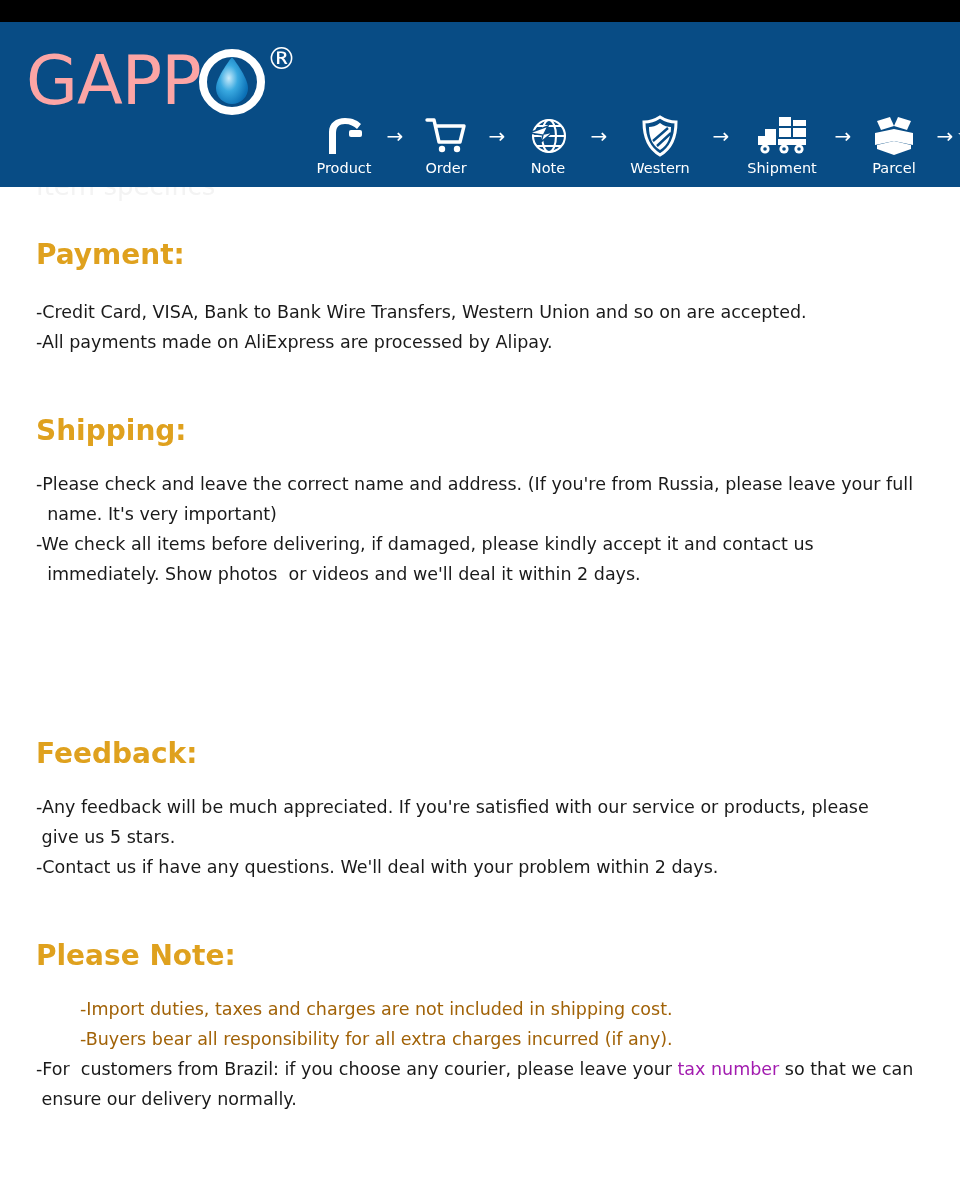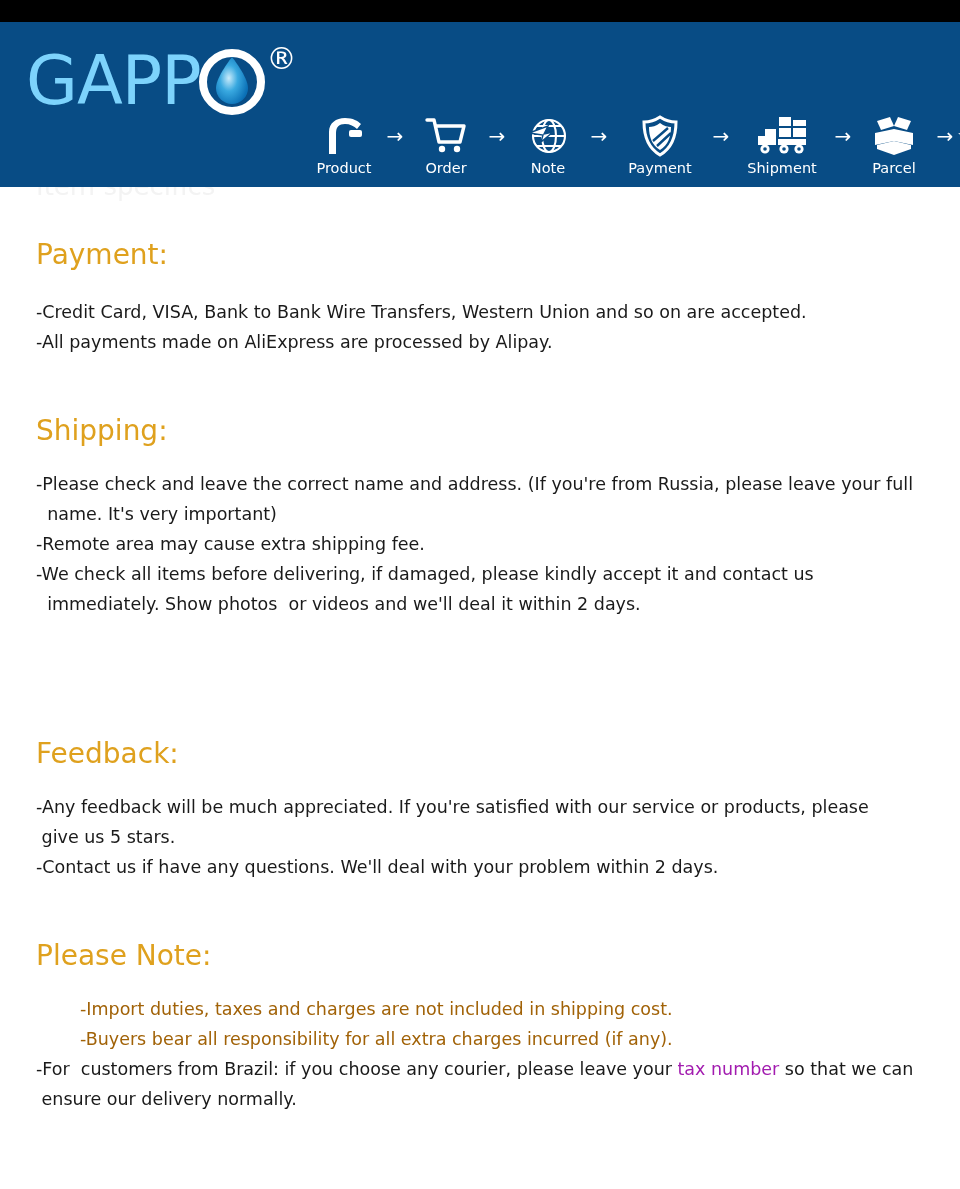--- a/index.html
+++ b/index.html
@@ -38,21 +38,21 @@
     left: 26px;
     top: 26px;
     display: flex;
     align-items: flex-start;
   }
   .logo-word {
     font-family: "DejaVu Sans", sans-serif;
     font-size: 67px;
     font-weight: 400;
     letter-spacing: -1px;
-    color: #7dd3fc;
+    color: #fca5a5;
     line-height: 1;
     display: block;
   }
   .logo-o {
     position: relative;
     width: 66px;
     height: 66px;
     margin-left: -2px;
     margin-top: 1px;
   }
@@ -131,21 +131,21 @@
     color: #f3f3f3;
     font-size: 26px;
     font-family: "DejaVu Sans", sans-serif;
     white-space: nowrap;
     line-height: 1;
   }
   .ghost-row span { display: block; margin-top: -14px; }
   .section-title {
     font-family: "DejaVu Sans", sans-serif;
     font-size: 28px;
-    font-weight: 400;
+    font-weight: 700;
     color: #DFA11E;
     line-height: 1;
     margin: 0;
     padding: 0;
   }
   .line {
     font-family: "DejaVu Sans", sans-serif;
     font-size: 17.5px;
     color: #1a1a1a;
     line-height: 30px;
@@ -222,21 +222,21 @@
     <div class="arrow">→</div>
 
     <div class="step wide">
       <div class="step-icon">
         <svg width="38" height="42" viewBox="0 0 38 42">
           <path d="M19 2 C13 6 7 7 3 7 C3 22 7 33 19 40 C31 33 35 22 35 7 C31 7 25 6 19 2 Z" fill="none" stroke="#fff" stroke-width="3"></path>
           <path d="M19 8 C15 11 11 12 8 12 C8 22 11 30 19 35 C27 30 30 22 30 12 C27 12 23 11 19 8 Z" fill="#fff"></path>
           <path d="M12 26 L27 13 M16 31 L30 18" stroke="#084C85" stroke-width="2.4"></path>
         </svg>
       </div>
-      <div class="step-label">Payment</div>
+      <div class="step-label">Western</div>
     </div>
     <div class="arrow">→</div>
 
     <div class="step wide">
       <div class="step-icon">
         <svg width="52" height="42" viewBox="0 0 52 42" fill="#fff">
           <rect x="23" y="2" width="12" height="9"></rect>
           <rect x="37" y="5" width="13" height="6"></rect>
           <rect x="23" y="13" width="12" height="9"></rect>
           <rect x="37" y="13" width="13" height="9"></rect>
@@ -291,21 +291,20 @@
   <div class="line">-Credit Card, VISA, Bank to Bank Wire Transfers, Western Union and so on are accepted.</div>
   <div class="line">-All payments made on AliExpress are processed by Alipay.</div>
 </div>
 
 <div class="blk" style="top:417px">
   <div class="section-title">Shipping:</div>
 </div>
 <div class="blk" style="top:469px">
   <div class="line">-Please check and leave the correct name and address. (If you're from Russia, please leave your full</div>
   <div class="line">  name. It's very important)</div>
-  <div class="line">-Remote area may cause extra shipping fee.</div>
   <div class="line">-We check all items before delivering, if damaged, please kindly accept it and contact us</div>
   <div class="line">  immediately. Show photos  or videos and we'll deal it within 2 days.</div>
 </div>
 
 <div class="blk" style="top:740px">
   <div class="section-title">Feedback:</div>
 </div>
 <div class="blk" style="top:792px">
   <div class="line">-Any feedback will be much appreciated. If you're satisfied with our service or products, please</div>
   <div class="line"> give us 5 stars.</div>

